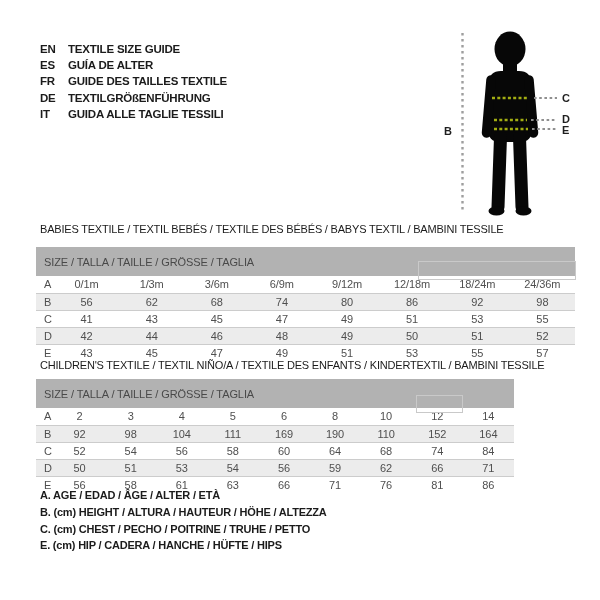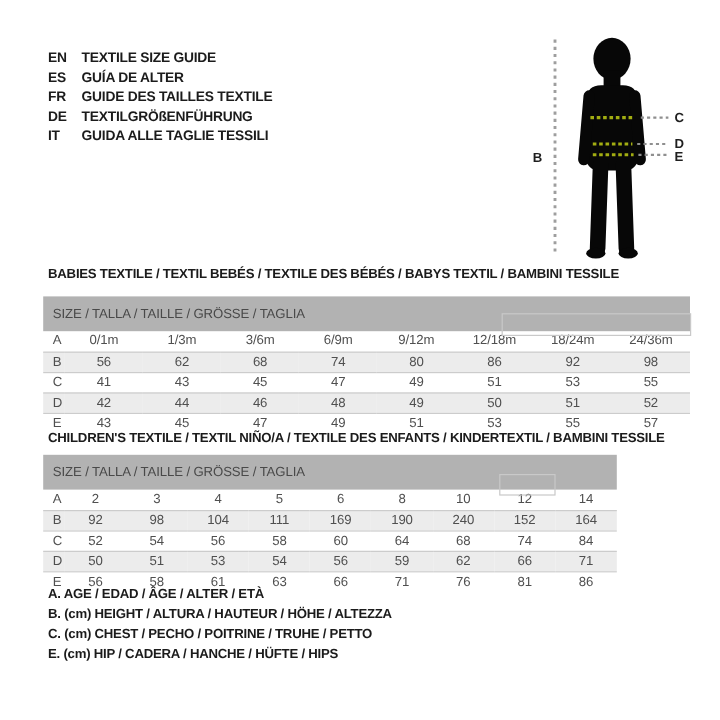--- a/index.html
+++ b/index.html
@@ -10,21 +10,21 @@
   .languages{position:absolute;left:40px;top:41px;font-size:11.5px;font-weight:700;
     letter-spacing:-0.2px;line-height:16.2px;color:#1b1b1b;}
   .lang-row{display:flex;}
   .lang-code{width:28px;flex:0 0 28px;}
 
   
   .figure{position:absolute;left:430px;top:15px;width:170px;height:210px;}
   .figure text{font-family:"Liberation Sans",sans-serif;font-size:11px;font-weight:600;fill:#1f1f1f;}
 
   
-  .tbl-title{position:absolute;left:40px;font-size:11px;font-weight:700;
+  .tbl-title{position:absolute;left:40px;font-size:11px;font-weight:400;
     letter-spacing:-0.2px;color:#1b1b1b;white-space:nowrap;}
   .t1{top:223px;} .t2{top:359px;}
 
   
   table.sizes{position:absolute;border-collapse:collapse;table-layout:fixed;
     font-size:11px;color:#4f4f4f;letter-spacing:-0.1px;}
   table.babies{left:36px;top:247px;width:539px;}
   table.children{left:36px;top:379px;width:478px;}
   th.bar{background:#b2b2b2;color:#494949;font-weight:400;text-align:left;
     padding:0 0 0 8px;height:29px;font-size:11px;}
@@ -197,21 +197,21 @@
           <td>14</td>
         </tr>
         <tr>
           <td class="rowlabel">B</td>
           <td>92</td>
           <td>98</td>
           <td>104</td>
           <td>111</td>
           <td>169</td>
           <td>190</td>
-          <td>240</td>
+          <td>110</td>
           <td>152</td>
           <td>164</td>
         </tr>
         <tr>
           <td class="rowlabel">C</td>
           <td>52</td>
           <td>54</td>
           <td>56</td>
           <td>58</td>
           <td>60</td>

